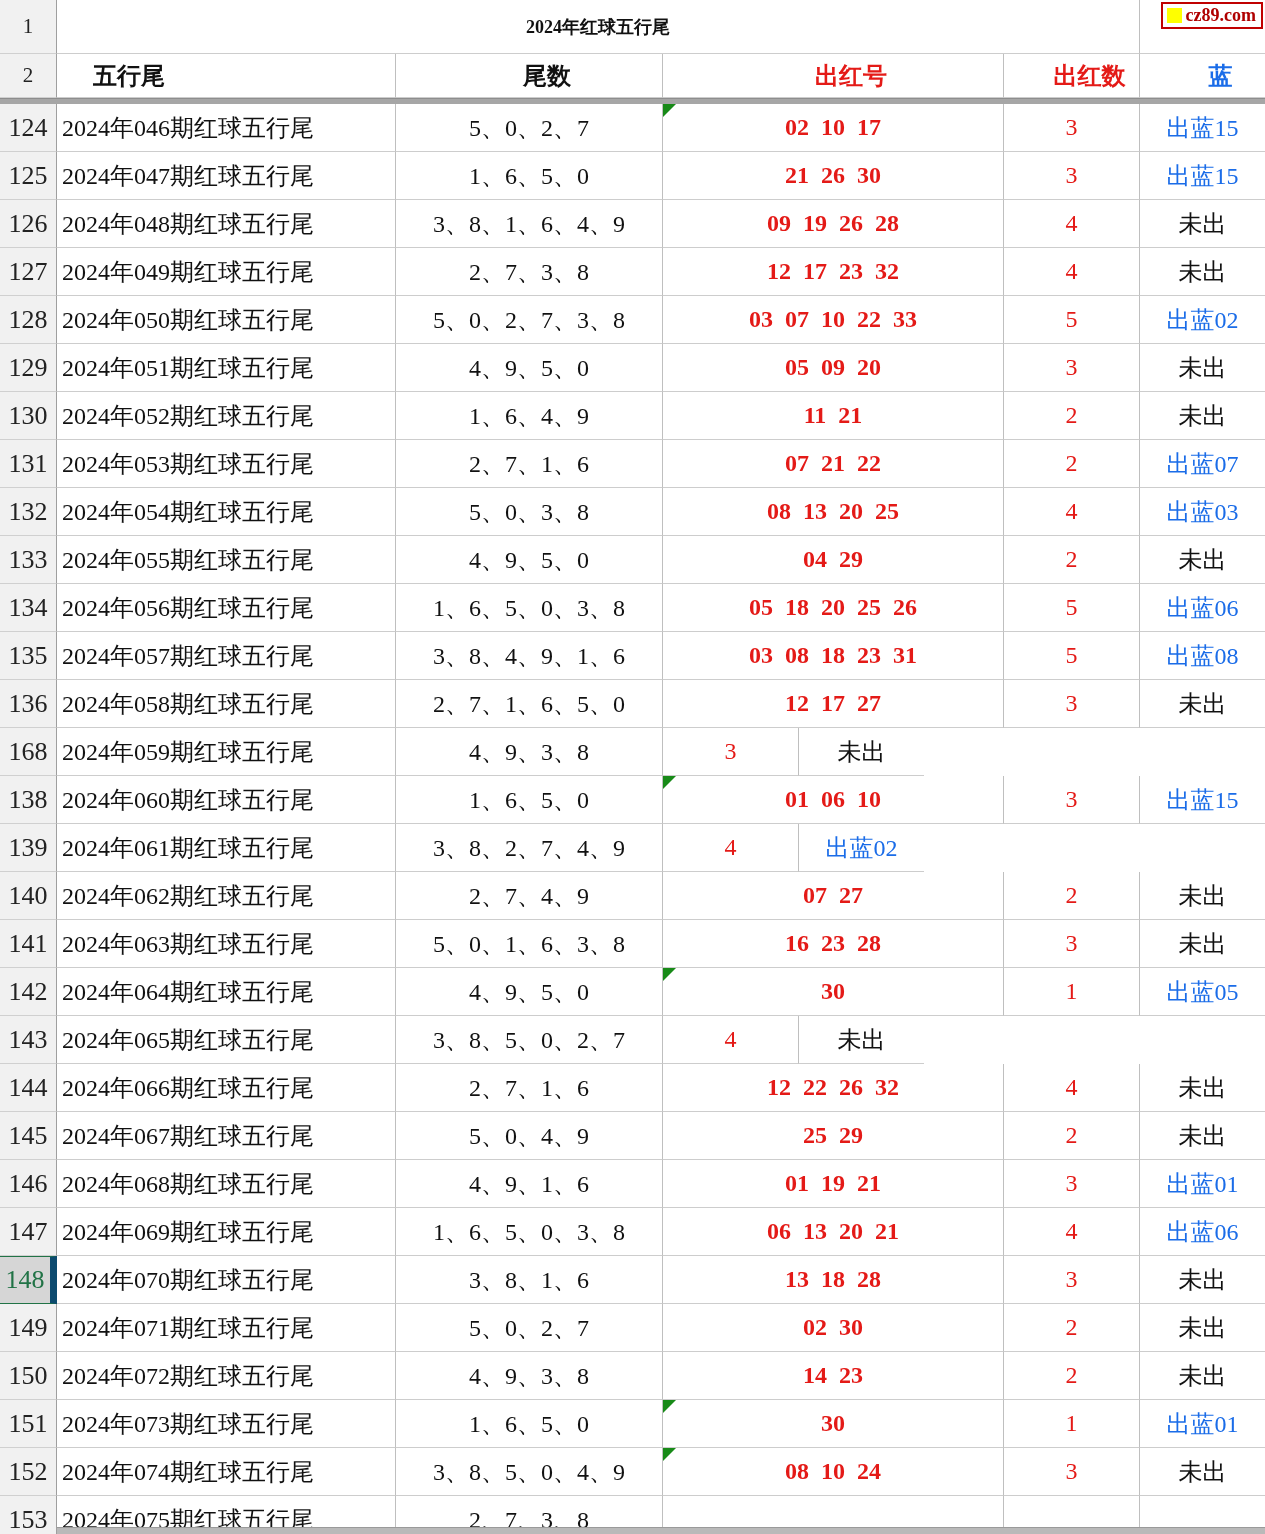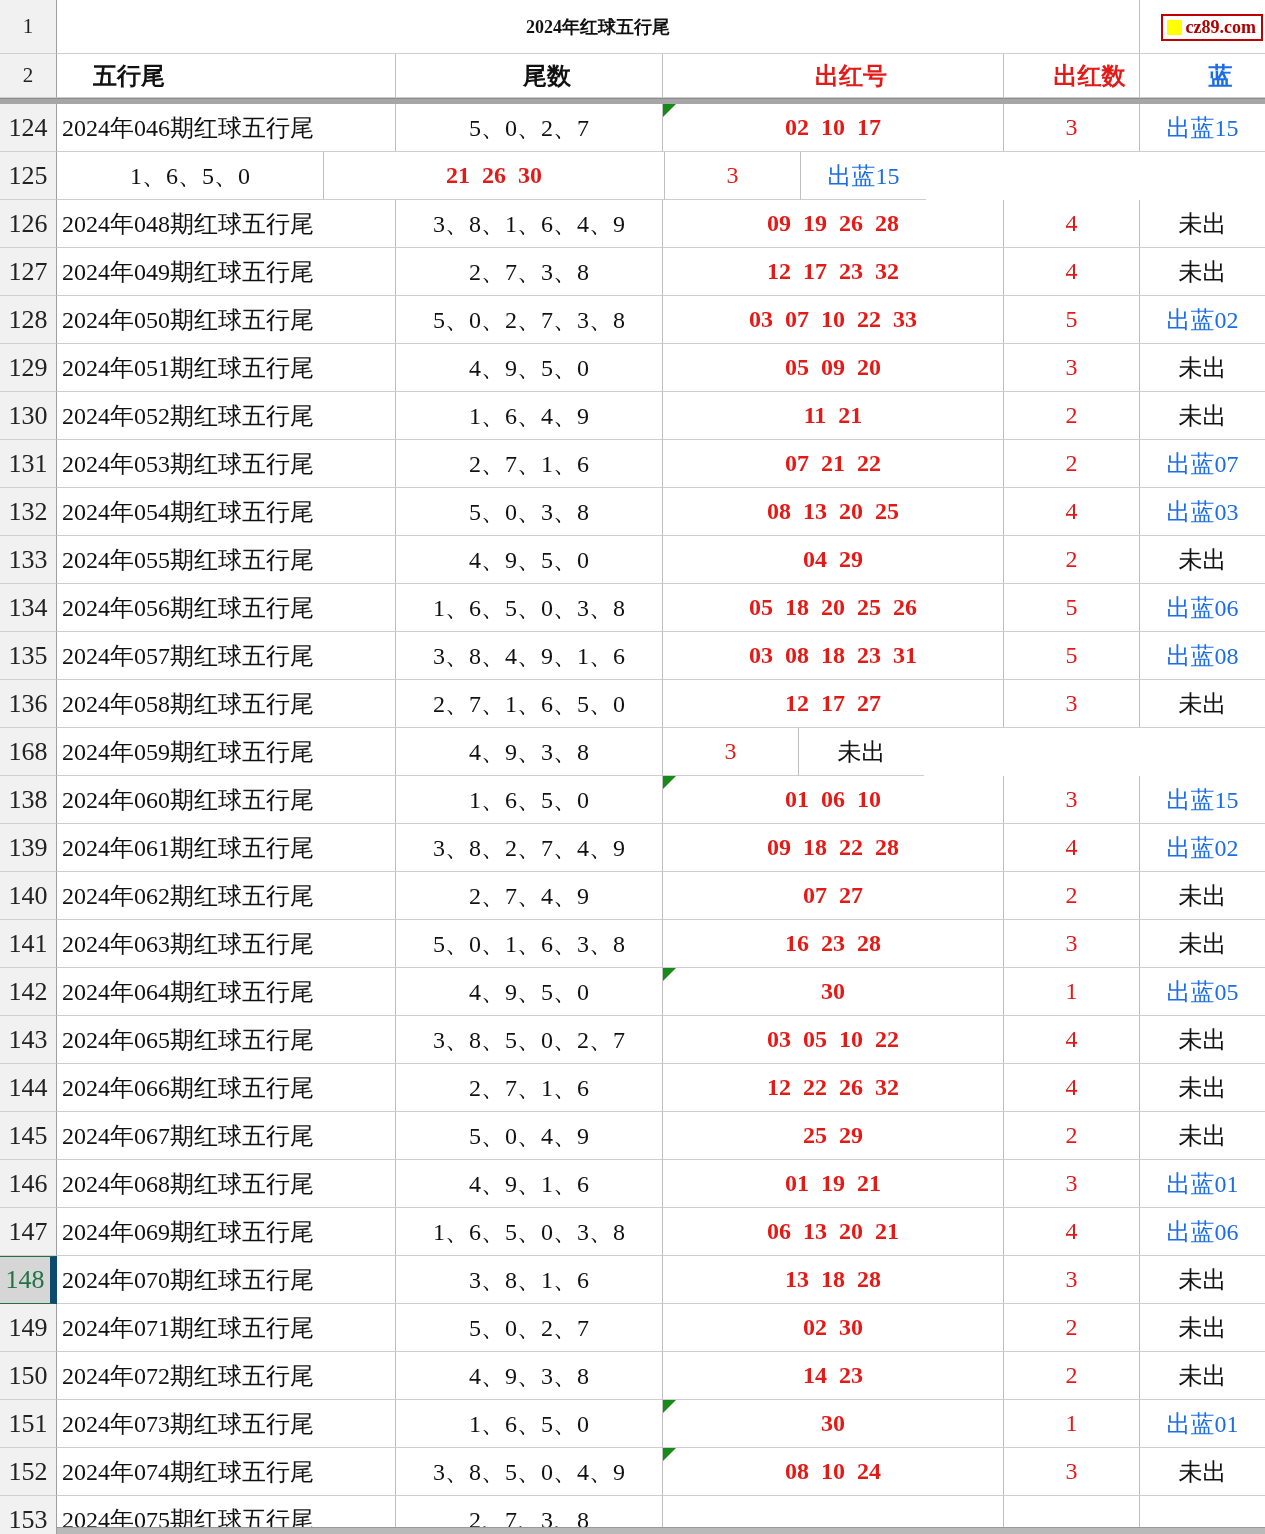--- a/index.html
+++ b/index.html
@@ -67,21 +67,21 @@
   .bottom-bar{
     position:absolute;left:57px;right:0;bottom:0;height:6px;
     background:#b9b9b9;border-top:1px solid #9a9a9a;
   }
   .logo{
     position:absolute;top:2px;right:2px;
     background:#fff;
     border:2px solid #c00000;
     display:flex;align-items:center;gap:4px;
     padding:1px 5px 1px 4px;
-    font-weight:bold;font-size:18px;color:#b00000;margin-top:12px;
+    font-weight:bold;font-size:18px;color:#b00000;
   }
   .logo-sq{width:15px;height:15px;background:#ffff00;display:inline-block;}
 </style>
 </head>
 <body>
 
 <div class="app">
 
   <div class="hrow title-row">
     <div class="gutter">1</div>
@@ -104,20 +104,21 @@
       <div class="hrow data-row">
         <div class="gutter">124</div>
         <div class="cell c-period">2024年046期红球五行尾</div>
         <div class="cell c-tails">5、0、2、7</div>
         <div class="cell c-reds">02  10  17<span class="flag"></span></div>
         <div class="cell c-count">3</div>
         <div class="cell c-blue hit">出蓝15</div>
       </div>
       <div class="hrow data-row">
         <div class="gutter">125</div>
+        <div class="cell c-period">2024年047期红球五行尾</div>
         <div class="cell c-tails">1、6、5、0</div>
         <div class="cell c-reds">21  26  30</div>
         <div class="cell c-count">3</div>
         <div class="cell c-blue hit">出蓝15</div>
       </div>
       <div class="hrow data-row">
         <div class="gutter">126</div>
         <div class="cell c-period">2024年048期红球五行尾</div>
         <div class="cell c-tails">3、8、1、6、4、9</div>
         <div class="cell c-reds">09  19  26  28</div>
@@ -216,21 +217,20 @@
         <div class="cell c-period">2024年060期红球五行尾</div>
         <div class="cell c-tails">1、6、5、0</div>
         <div class="cell c-reds">01  06  10<span class="flag"></span></div>
         <div class="cell c-count">3</div>
         <div class="cell c-blue hit">出蓝15</div>
       </div>
       <div class="hrow data-row">
         <div class="gutter">139</div>
         <div class="cell c-period">2024年061期红球五行尾</div>
         <div class="cell c-tails">3、8、2、7、4、9</div>
-        <div class="cell c-reds">09  18  22  28</div>
         <div class="cell c-count">4</div>
         <div class="cell c-blue hit">出蓝02</div>
       </div>
       <div class="hrow data-row">
         <div class="gutter">140</div>
         <div class="cell c-period">2024年062期红球五行尾</div>
         <div class="cell c-tails">2、7、4、9</div>
         <div class="cell c-reds">07  27</div>
         <div class="cell c-count">2</div>
         <div class="cell c-blue">未出</div>
@@ -248,21 +248,20 @@
         <div class="cell c-period">2024年064期红球五行尾</div>
         <div class="cell c-tails">4、9、5、0</div>
         <div class="cell c-reds">30<span class="flag"></span></div>
         <div class="cell c-count">1</div>
         <div class="cell c-blue hit">出蓝05</div>
       </div>
       <div class="hrow data-row">
         <div class="gutter">143</div>
         <div class="cell c-period">2024年065期红球五行尾</div>
         <div class="cell c-tails">3、8、5、0、2、7</div>
-        <div class="cell c-reds">03  05  10  22</div>
         <div class="cell c-count">4</div>
         <div class="cell c-blue">未出</div>
       </div>
       <div class="hrow data-row">
         <div class="gutter">144</div>
         <div class="cell c-period">2024年066期红球五行尾</div>
         <div class="cell c-tails">2、7、1、6</div>
         <div class="cell c-reds">12  22  26  32</div>
         <div class="cell c-count">4</div>
         <div class="cell c-blue">未出</div>

